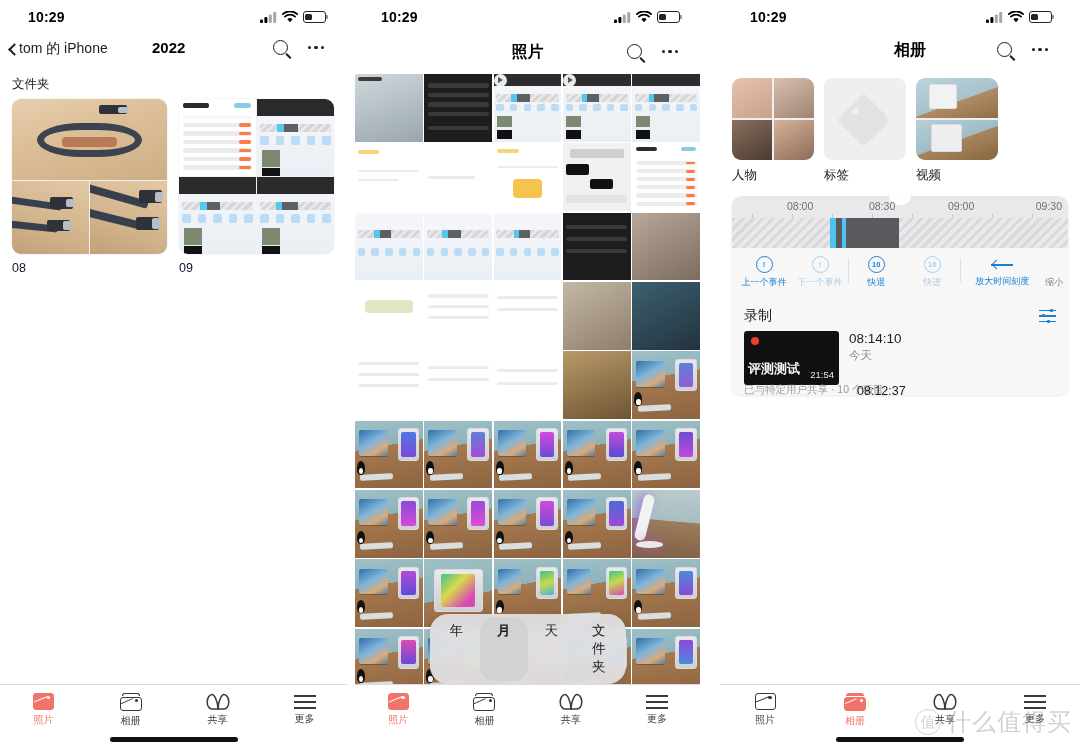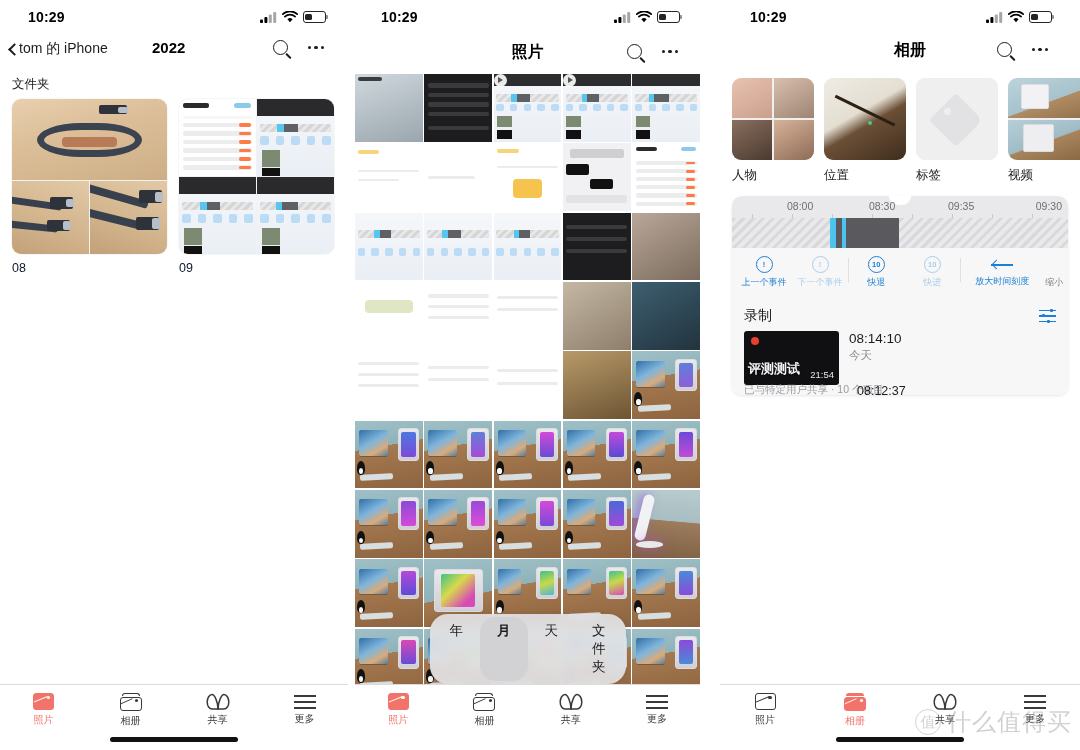--- a/index.html
+++ b/index.html
@@ -996,29 +996,20 @@
         <div class="alb-thumb">
           <div class="ph-face" style="background:linear-gradient(150deg,#e8c2b0,#caa08c)"></div>
           <div class="ph-face" style="background:linear-gradient(150deg,#d9bfae,#9e8472)"></div>
           <div class="ph-face" style="background:linear-gradient(150deg,#8a6f5e,#4b3a30)"></div>
           <div class="ph-face" style="background:linear-gradient(150deg,#d8b39a,#8d6b57)"></div>
         </div>
         <div class="alb-name">人物</div>
       </div>
       <div class="alb">
         <div class="alb-thumb single">
-          <div style="width:100%;height:100%;background:linear-gradient(150deg,#efece4 0%,#e4ded2 42%,#6b4f36 56%,#3f2d1e 100%);position:relative">
-            <div style="position:absolute;left:10%;top:38%;width:80%;height:3px;background:#2c2013;transform:rotate(26deg)"></div>
-            <div style="position:absolute;left:54%;top:52%;width:4px;height:4px;border-radius:50%;background:#3dd07a"></div>
-          </div>
-        </div>
-        <div class="alb-name">位置</div>
-      </div>
-      <div class="alb">
-        <div class="alb-thumb single">
           <div class="tag-ico"></div>
         </div>
         <div class="alb-name">标签</div>
       </div>
       <div class="alb">
         <div class="alb-thumb" style="grid-template-rows:1fr 1fr">
           <div style="grid-column:span 2;background:linear-gradient(160deg,#bcd4dc 0%,#a7c2cc 55%,#b08c63 56%,#8e6e4a 100%);position:relative">
             <div style="position:absolute;left:16%;top:14%;width:34%;height:62%;background:#f2f2f4;border:1.5px solid #e0e0e4;border-radius:2px"></div>
           </div>
           <div style="grid-column:span 2;background:linear-gradient(160deg,#b6cfd8 0%,#9fbcc6 50%,#a8845d 52%,#86673f 100%);position:relative">
@@ -1027,21 +1018,21 @@
         </div>
         <div class="alb-name">视频</div>
       </div>
     </div>
 
     <div class="player-card">
       <div class="ruler">
         <span class="peak"></span>
         <span class="t" style="left:55px">08:00</span>
         <span class="t" style="left:137px">08:30</span>
-        <span class="t" style="left:216px">09:35</span>
+        <span class="t" style="left:216px">09:00</span>
         <span class="t" style="right:6px">09:30</span>
         <span class="notch" style="left:20px"></span>
           <span class="notch" style="left:60px"></span>
         <span class="notch" style="left:100px"></span>
           <span class="notch" style="left:140px"></span>
         <span class="notch" style="left:180px"></span>
           <span class="notch" style="left:220px"></span>
         <span class="notch" style="left:260px"></span>
           <span class="notch" style="left:300px"></span>
       </div>

